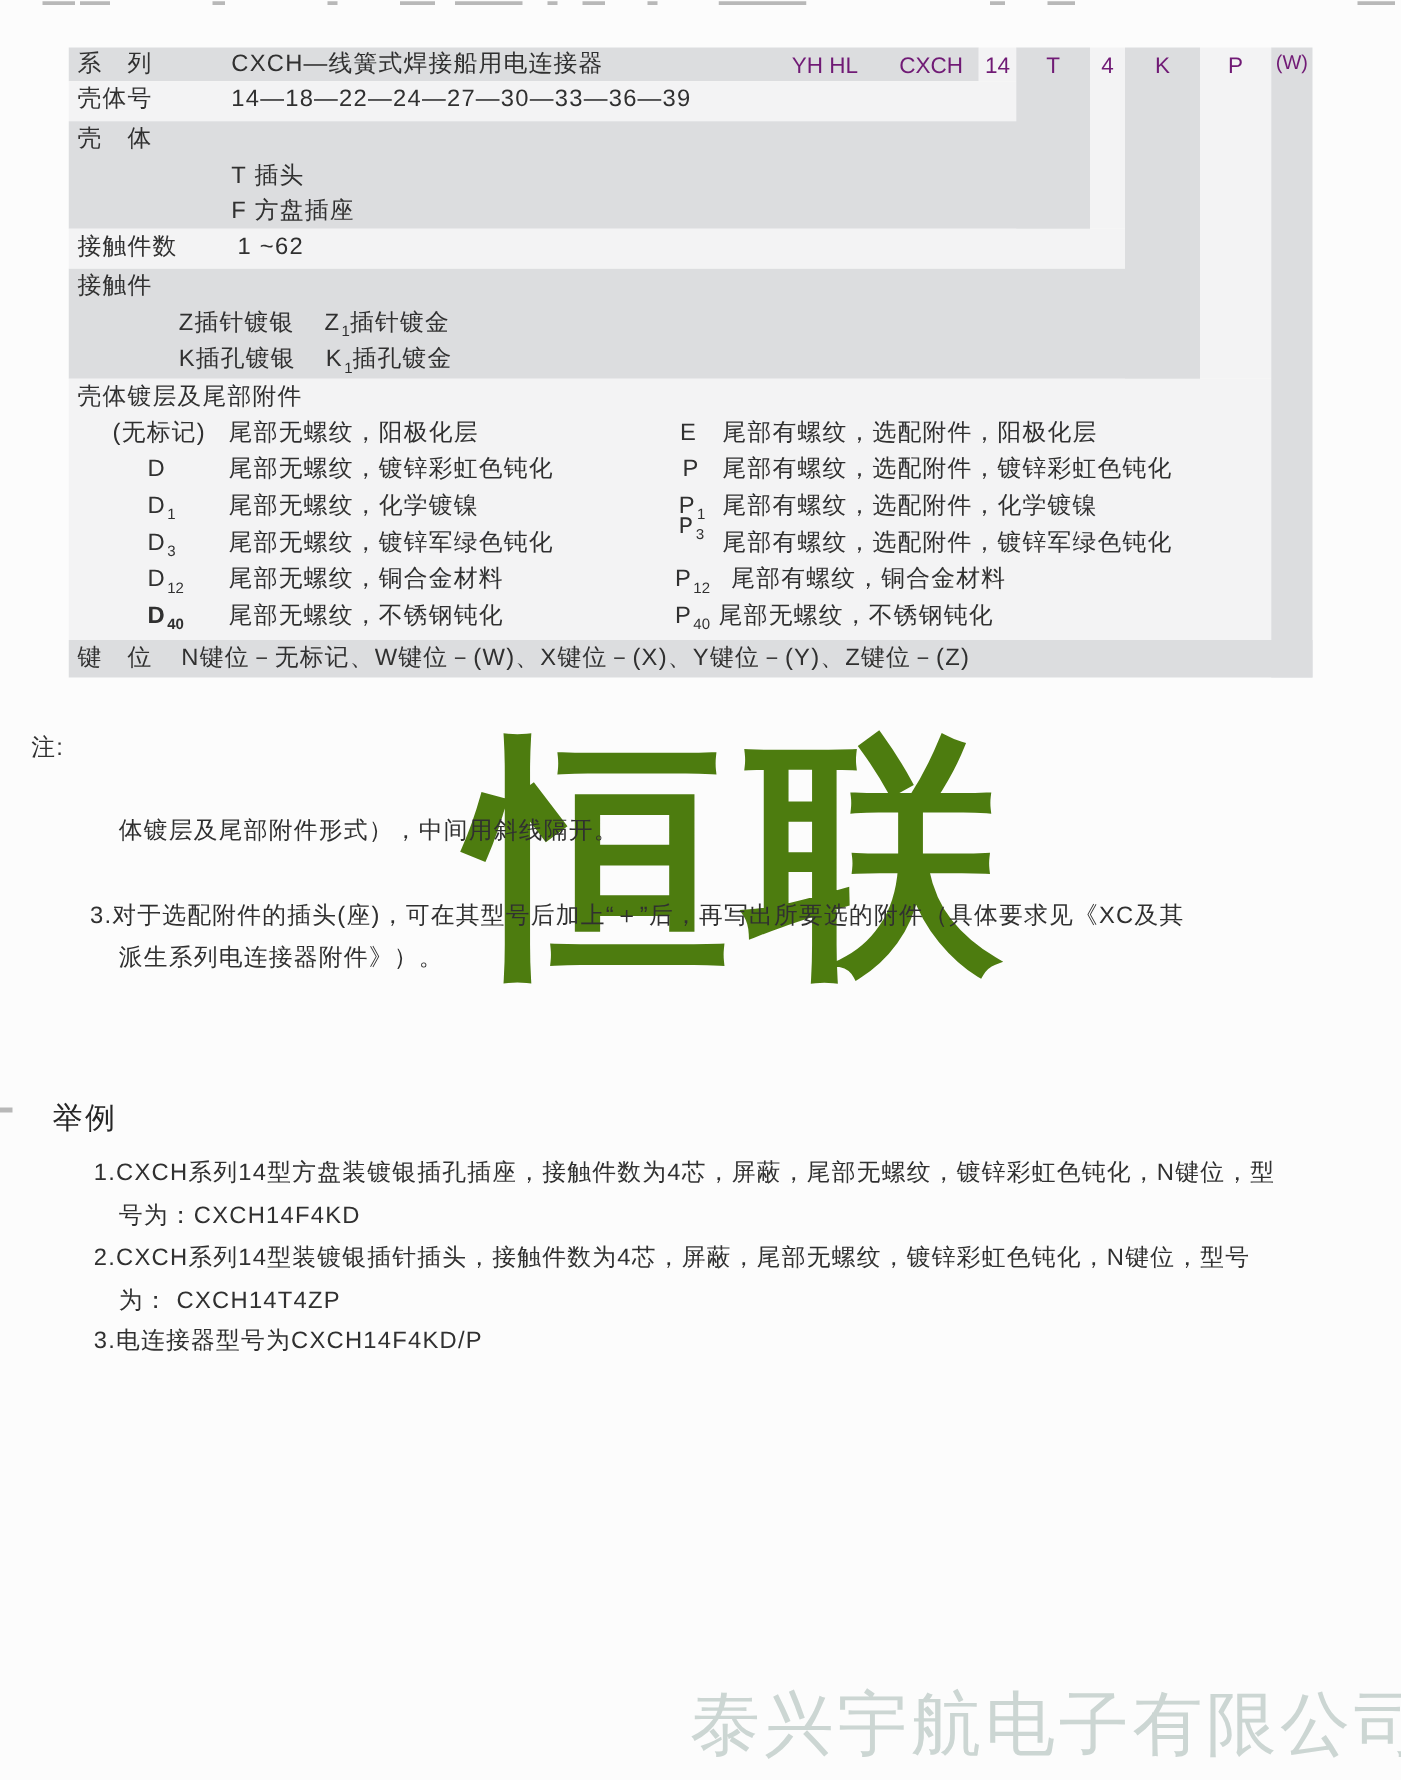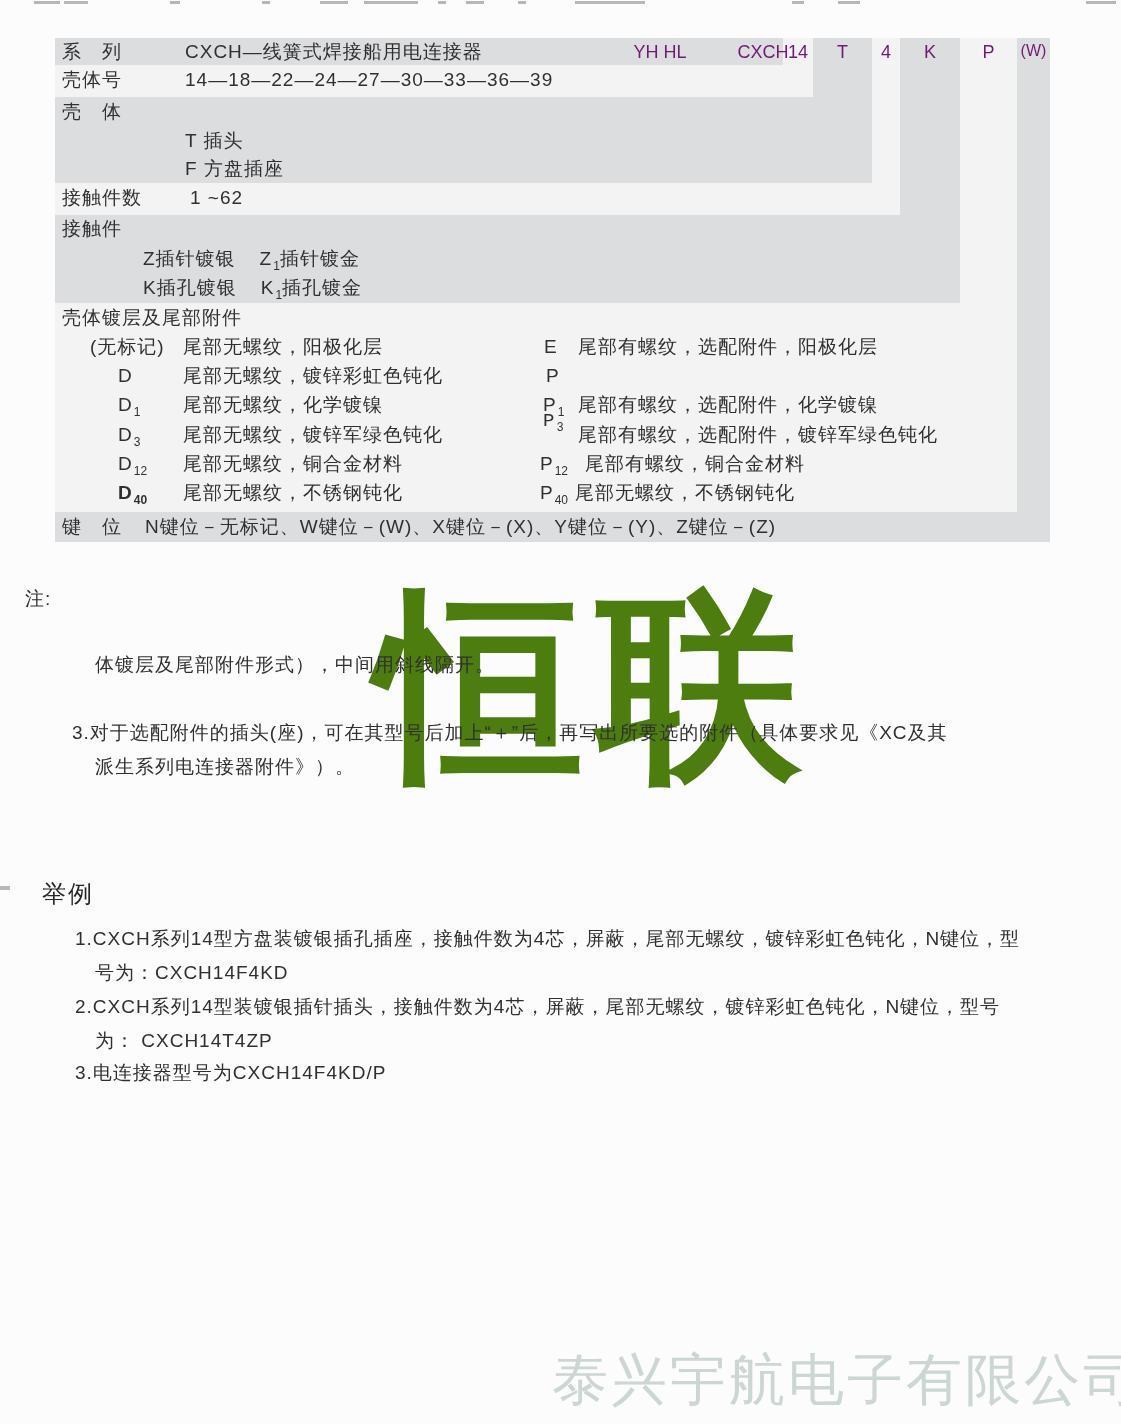--- a/index.html
+++ b/index.html
@@ -89,21 +89,21 @@
     <div class="l" style="left:0;top:145px;width:845px;height:32px;"></div>
     <div class="l" style="left:817px;top:0;width:28px;height:145px;"></div>
     <div class="g" style="left:845px;top:0;width:60px;height:265px;"></div>
     <div class="g" style="left:0;top:177px;width:905px;height:88px;"></div>
     <div class="l" style="left:0;top:265px;width:962px;height:209px;"></div>
     <div class="l" style="left:905px;top:0;width:57px;height:265px;"></div>
     <div class="g" style="left:962px;top:0;width:33px;height:504px;"></div>
     <div class="g" style="left:0;top:474px;width:995px;height:30px;"></div>
 
     <span class="code-item" style="left:570px;width:70px;">YH HL</span>
-    <span class="code-item" style="left:673px;width:70px;">CXCH</span>
+    <span class="code-item" style="left:655px;width:70px;">CXCH</span>
     <span class="code-item" style="left:728px;width:30px;">14</span>
     <span class="code-item" style="left:758px;width:59px;">T</span>
     <span class="code-item" style="left:817px;width:28px;">4</span>
     <span class="code-item" style="left:845px;width:60px;">K</span>
     <span class="code-item" style="left:905px;width:57px;">P</span>
     <span class="code-item" style="left:960px;width:37px;font-size:16px;">(W)</span>
 
     <span class="t" style="left:7px;top:3px;">系　列</span>
     <span class="t" style="left:130px;top:3px;">CXCH—线簧式焊接船用电连接器</span>
 
@@ -128,20 +128,21 @@
     <span class="t" style="left:7px;top:269px;">壳体镀层及尾部附件</span>
 
     <span class="t" style="left:35px;top:298px;"><span>(无标记)</span><span class="sub"></span></span>
     <span class="t" style="left:128px;top:298px;">尾部无螺纹，阳极化层</span>
     <span class="t" style="left:489px;top:298px;"><span>E</span><span class="sub"></span></span>
     <span class="t" style="left:523px;top:298px;">尾部有螺纹，选配附件，阳极化层</span>
 
     <span class="t" style="left:63px;top:327px;"><span>D</span><span class="sub"></span></span>
     <span class="t" style="left:128px;top:327px;">尾部无螺纹，镀锌彩虹色钝化</span>
     <span class="t" style="left:491px;top:327px;"><span>P</span><span class="sub"></span></span>
+    <span class="t" style="left:523px;top:327px;">尾部有螺纹，选配附件，镀锌彩虹色钝化</span>
 
     <span class="t" style="left:63px;top:356px;"><span>D</span><span class="sub">1</span></span>
     <span class="t" style="left:128px;top:356px;">尾部无螺纹，化学镀镍</span>
     <span class="t" style="left:488px;top:356px;"><span>P</span><span class="sub">1</span></span>
     <span class="t" style="left:523px;top:356px;">尾部有螺纹，选配附件，化学镀镍</span>
 
     <span class="t" style="left:63px;top:386px;"><span>D</span><span class="sub">3</span></span>
     <span class="t" style="left:128px;top:386px;">尾部无螺纹，镀锌军绿色钝化</span>
     <span class="t" style="left:488px;top:372px;font-family:Liberation Mono, monospace;"><span>P</span><span class="sub">3</span></span>
     <span class="t" style="left:523px;top:386px;">尾部有螺纹，选配附件，镀锌军绿色钝化</span>

